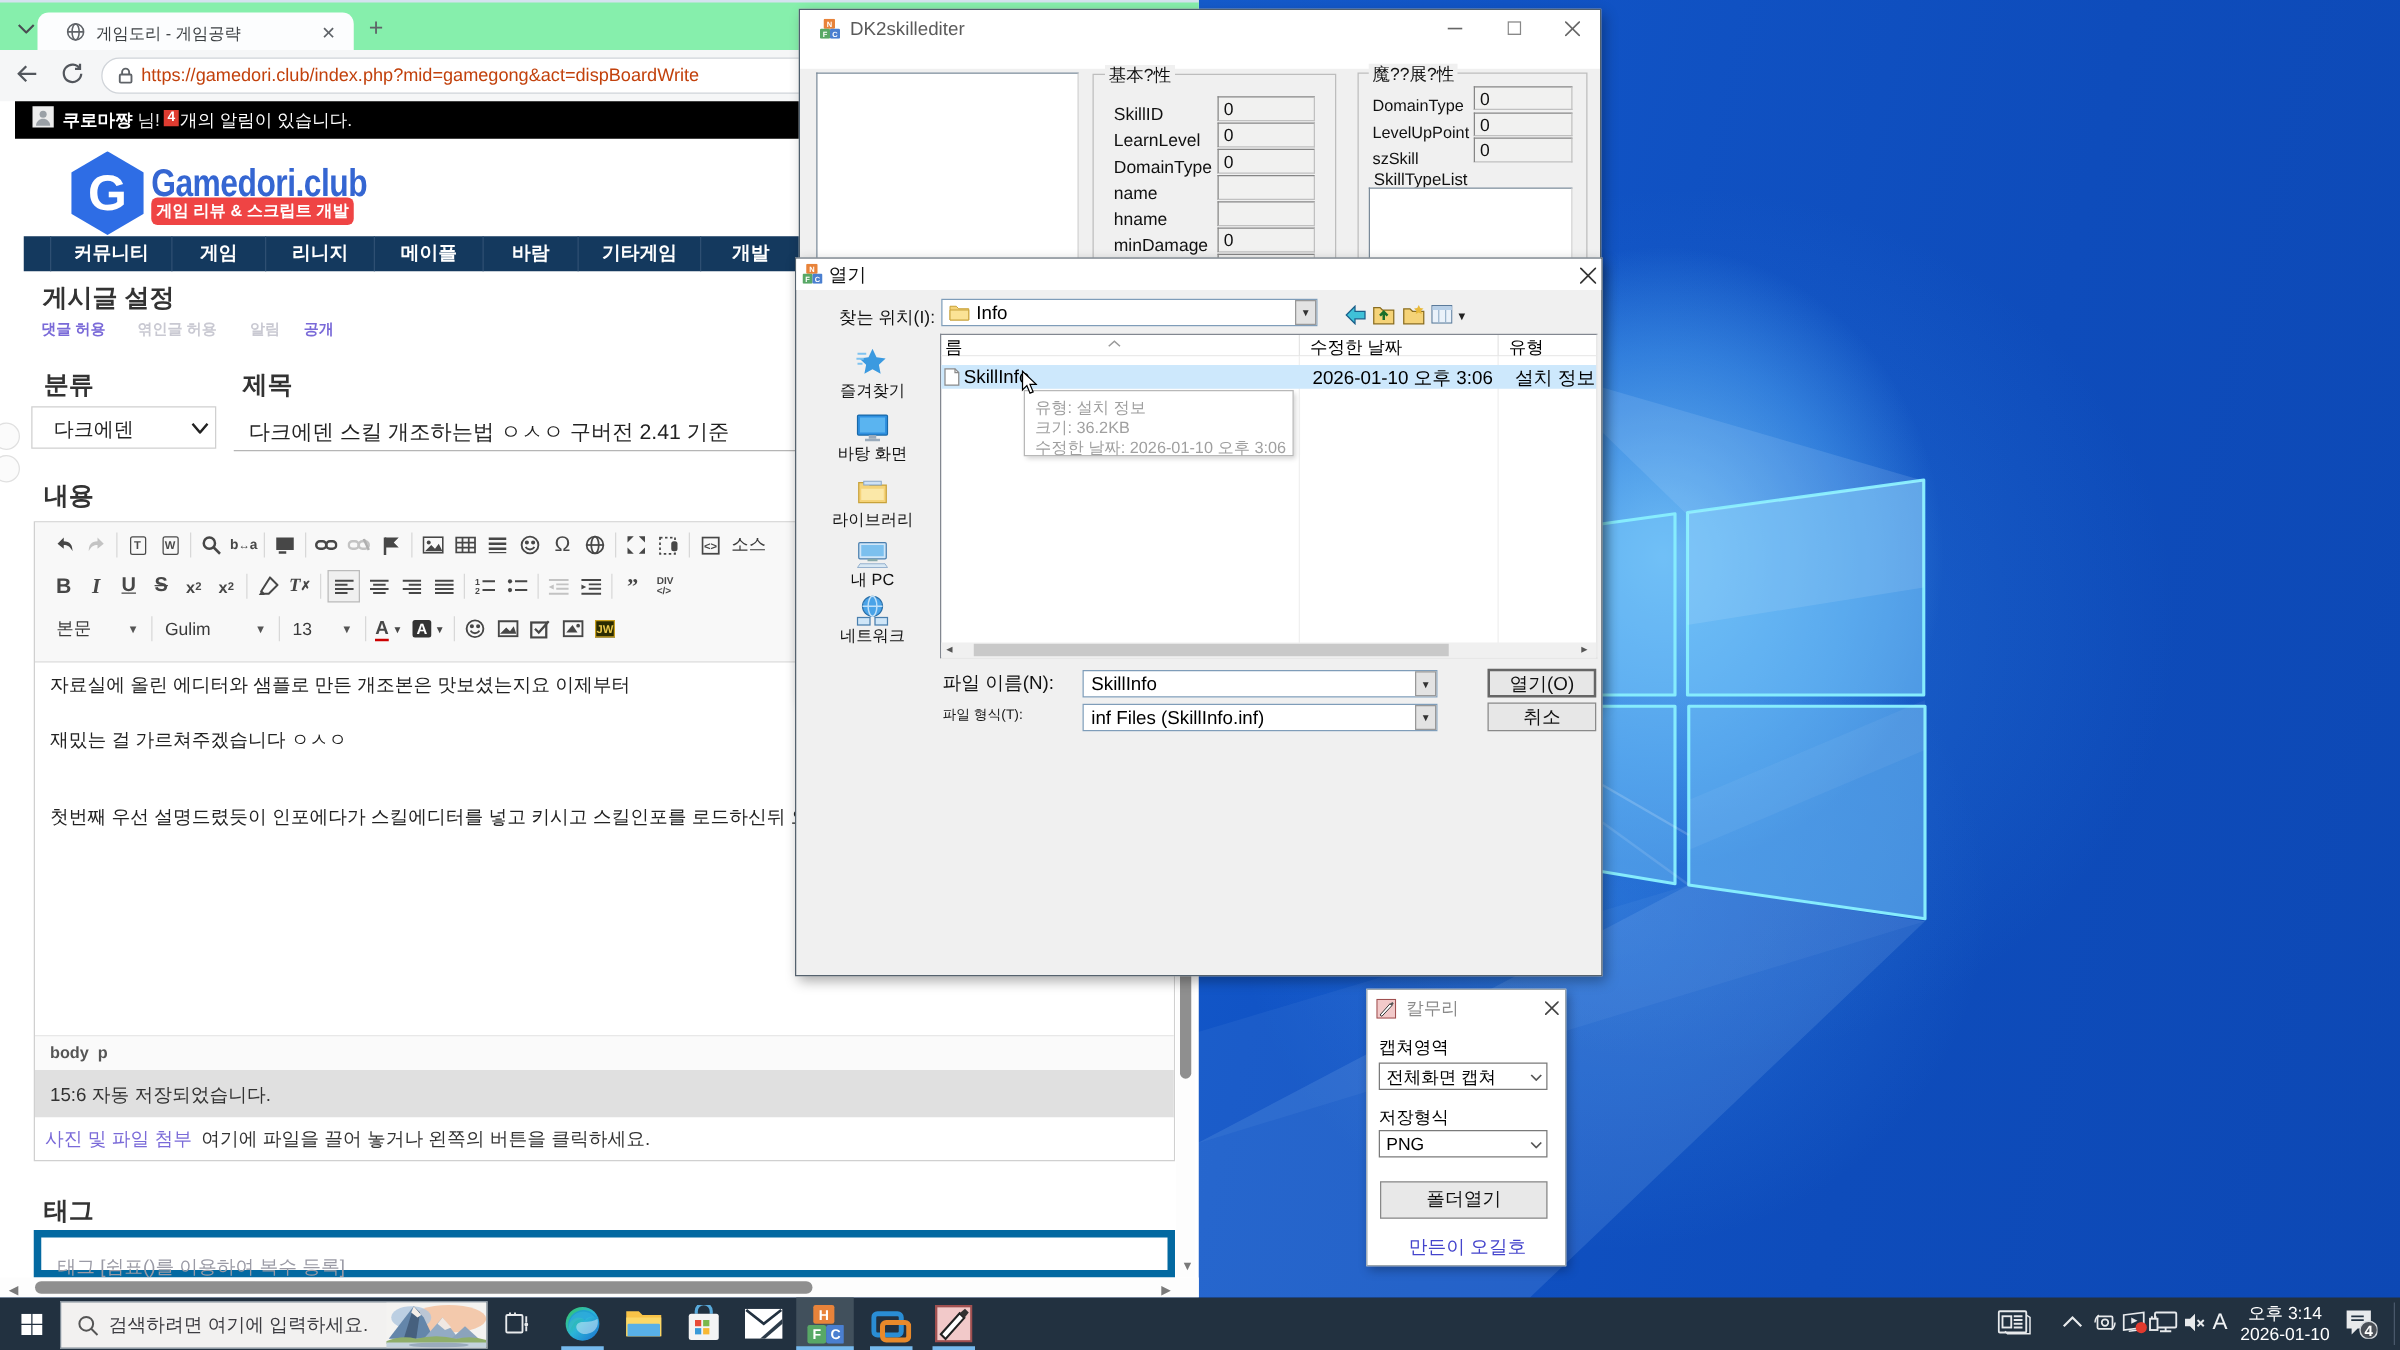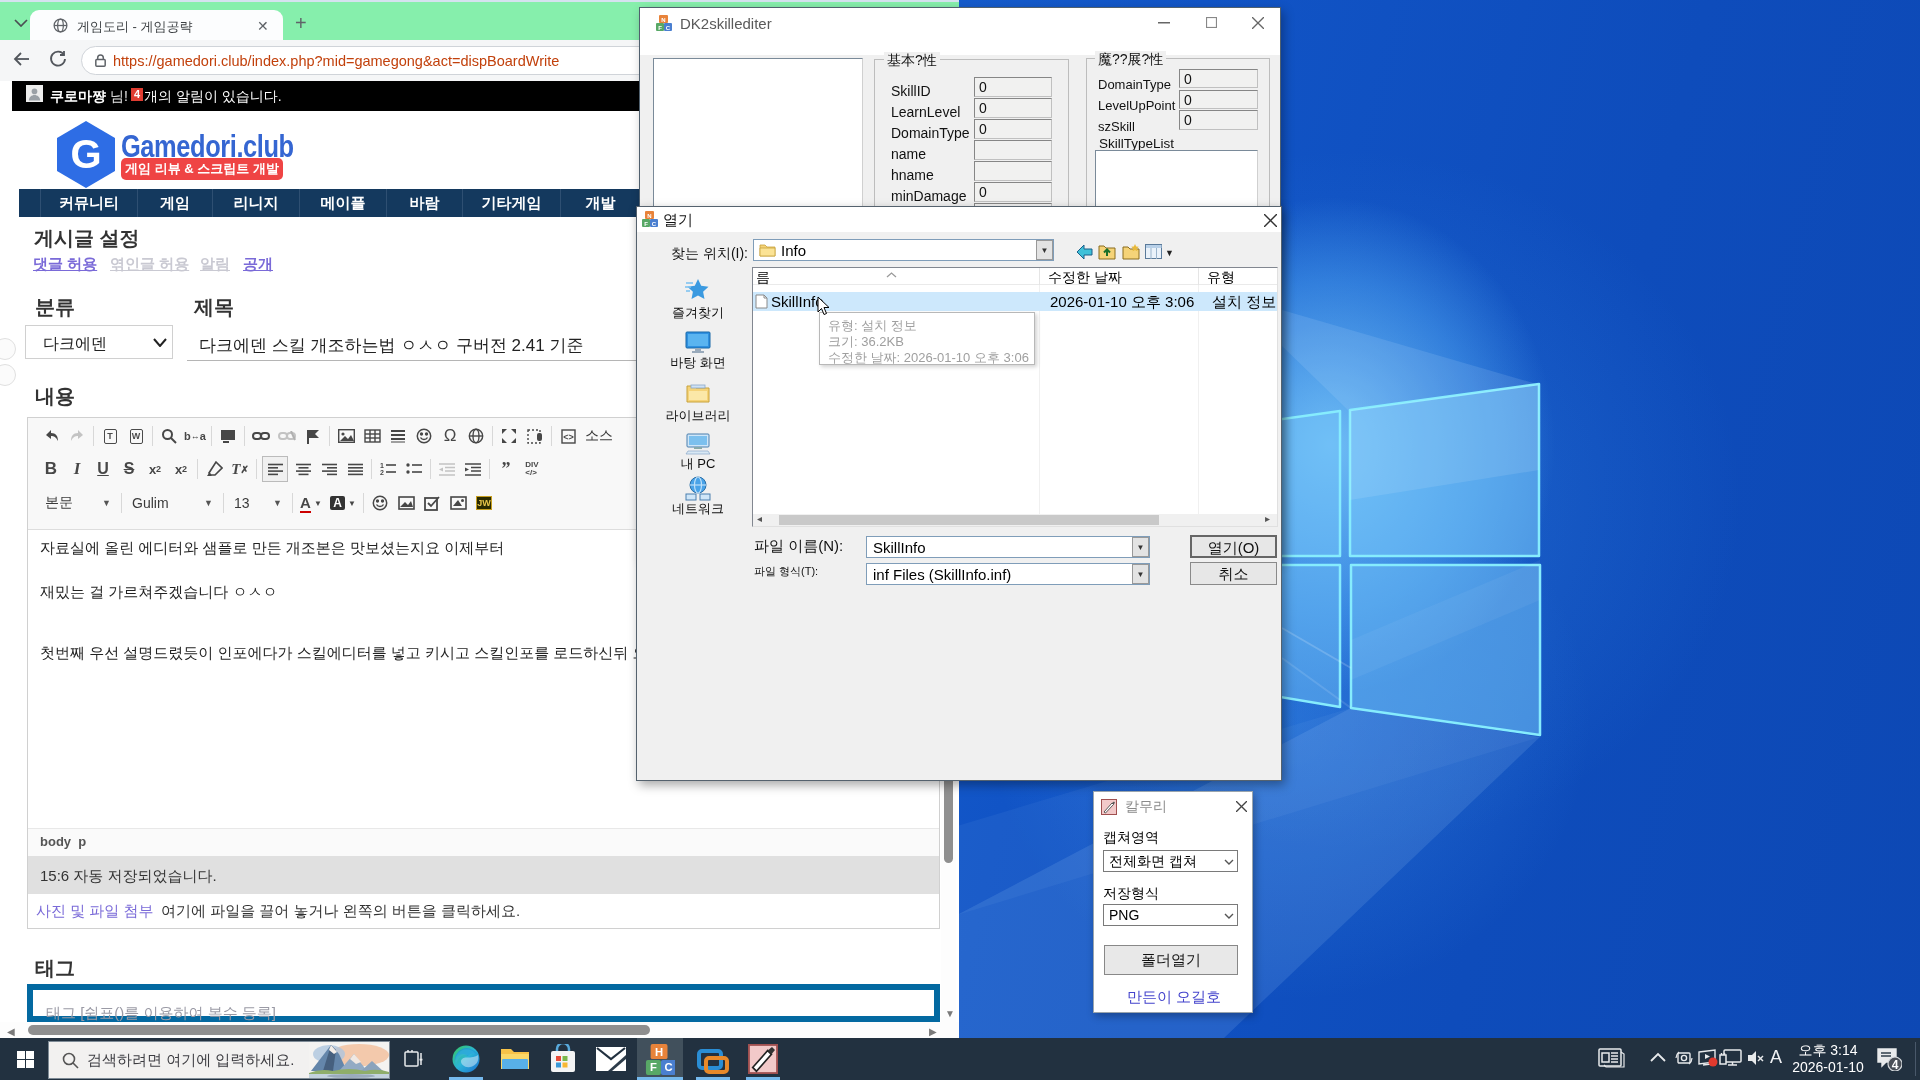--- a/index.html
+++ b/index.html
@@ -50,21 +50,21 @@
 #notif { position:absolute; left:12px; top:81px; width:959px; height:40px; background:#000000; color:#fff; }
 #notif .ava { position:absolute; left:14px; top:4px; width:17px; height:17px; background:#ededed; overflow:hidden; }
 #notif .t { position:absolute; top:7px; font-size:14px; white-space:nowrap; }
 #badge4 { position:absolute; left:119px; top:7px; width:12px; height:13px; background:#e03c31; color:#fff; font-size:11px; font-weight:bold; text-align:center; line-height:13px; }
 
 #sitelogo { position:absolute; left:0; top:111px; width:959px; height:78px; background:#fff; }
 #navbar { position:absolute; left:19px; top:189px; width:921px; height:28px; background:#14395e; }
 #navbar .it { position:absolute; top:0; height:28px; line-height:28px; color:#fff; font-weight:bold; font-size:15px; text-align:center; border-left:1px solid #2e4f72; }
 
 .h2 { position:absolute; font-size:20px; font-weight:bold; color:#333; }
-.lnk { position:absolute; font-size:15px; font-weight:bold;text-decoration:underline; }
+.lnk { position:absolute; font-size:12px; font-weight:bold; }
 #selbox { position:absolute; left:25px; top:325px; width:148px; height:34px; border:1px solid #d0d0d0; background:#fff; }
 #selbox .tx { position:absolute; left:17px; top:8px; font-size:16px; color:#222; }
 #titleline { position:absolute; left:187px; top:360px; width:753px; height:1px; background:#b5b5b5; }
 #titletx { position:absolute; left:199px; top:334px; font-size:17px; color:#222; white-space:nowrap; }
 
 #edbox { position:absolute; left:27px; top:417px; width:913px; height:512px; border:1px solid #d0d0d0; background:#fff; }
 #edtools { position:absolute; left:0; top:0; width:911px; height:112px; background:#f8f8f8; border-bottom:1px solid #ddd; }
 .trow { position:absolute; left:10px; height:30px; display:flex; align-items:center; }
 .ti { display:inline-flex; width:26px; justify-content:center; align-items:center; color:#474747; font-size:16px; font-weight:bold; }
 .tsep { display:inline-block; width:1px; height:20px; background:#d8d8d8; margin:0 3px; }

